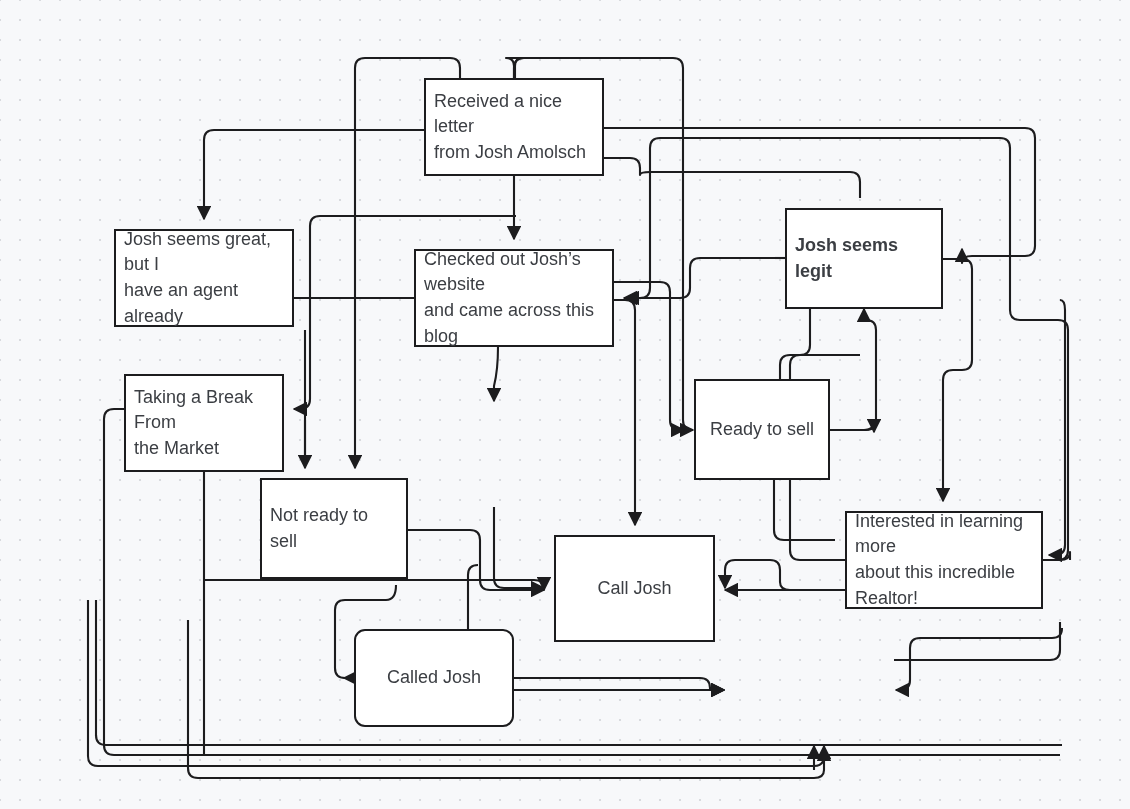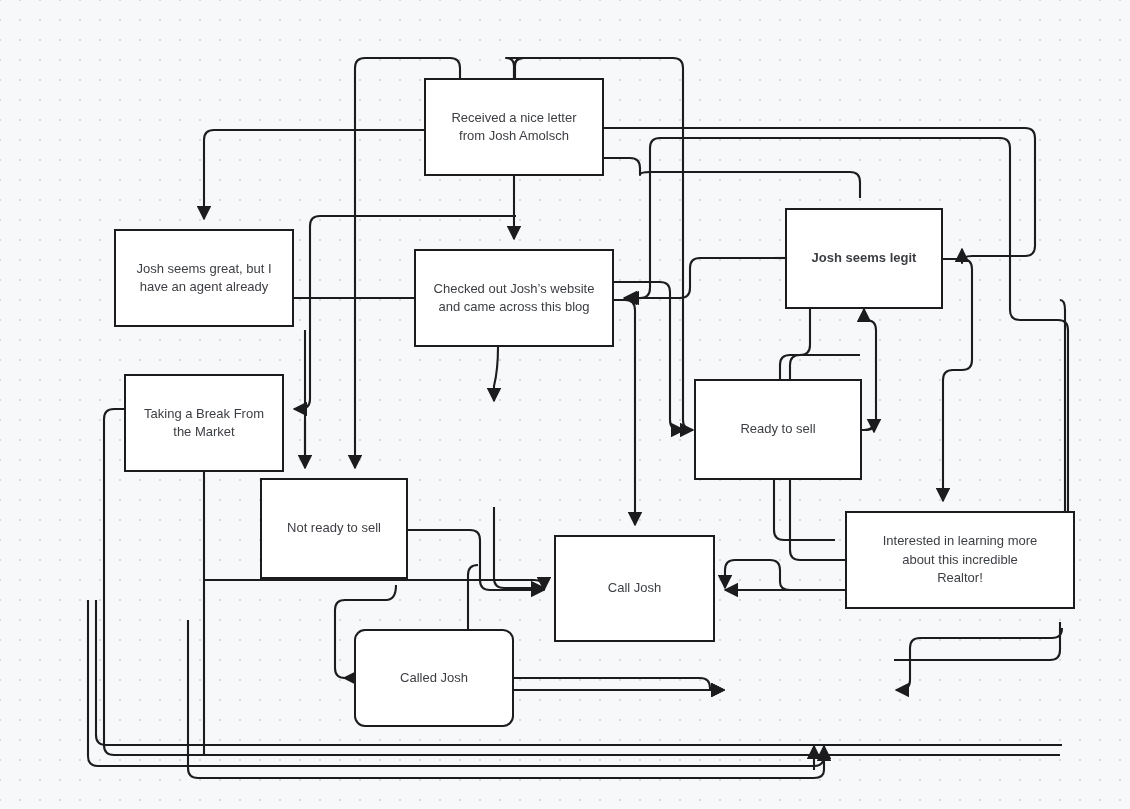--- a/index.html
+++ b/index.html
@@ -30,23 +30,23 @@
     pointer-events: none;
   }
   .node {
     position: absolute;
     box-sizing: border-box;
     background: #ffffff;
     border: 2.2px solid #1c1c1e;
     display: flex;
     align-items: center;
     justify-content: center;
-    text-align: center;
+    text-align: left;
     color: #3b3e43;
-    font-size: 13px;
+    font-size: 18px;
     line-height: 1.42;
     padding: 6px 8px;
     white-space: pre-line;
     font-family: "Liberation Sans", sans-serif;
   }
 </style>
 </head>
 <body>
 
 <div id="canvas">
@@ -147,26 +147,26 @@
 
   <div class="node" style="left:414px; top:249px; width:200px; height:98px;">Checked out Josh’s website
 and came across this blog</div>
 
   <div class="node" style="left:785px; top:208px; width:158px; height:101px;font-weight:bold;">Josh seems legit</div>
 
   <div class="node" style="left:124px; top:374px; width:160px; height:98px;">Taking a Break From
 the Market</div>
 
 
-  <div class="node" style="left:694px; top:379px; width:168px; height:101px;">Ready to sell</div>
+  <div class="node" style="left:694px; top:379px; width:136px; height:101px;">Ready to sell</div>
 
   <div class="node" style="left:224px; top:478px; width:148px; height:101px;margin-left:36px;">Not ready to sell</div>
 
   <div class="node" style="left:554px; top:535px; width:161px; height:107px;">Call Josh</div>
 
-  <div class="node" style="left:845px; top:511px; width:230px; height:98px;">Interested in learning more
+  <div class="node" style="left:845px; top:511px; width:198px; height:98px;">Interested in learning more
 about this incredible
 Realtor!</div>
 
   <div class="node" style="left:354px; top:629px; width:160px; height:98px;border-radius:11px;">Called Josh</div>
 
 
 </div>
 
 </body></html>

